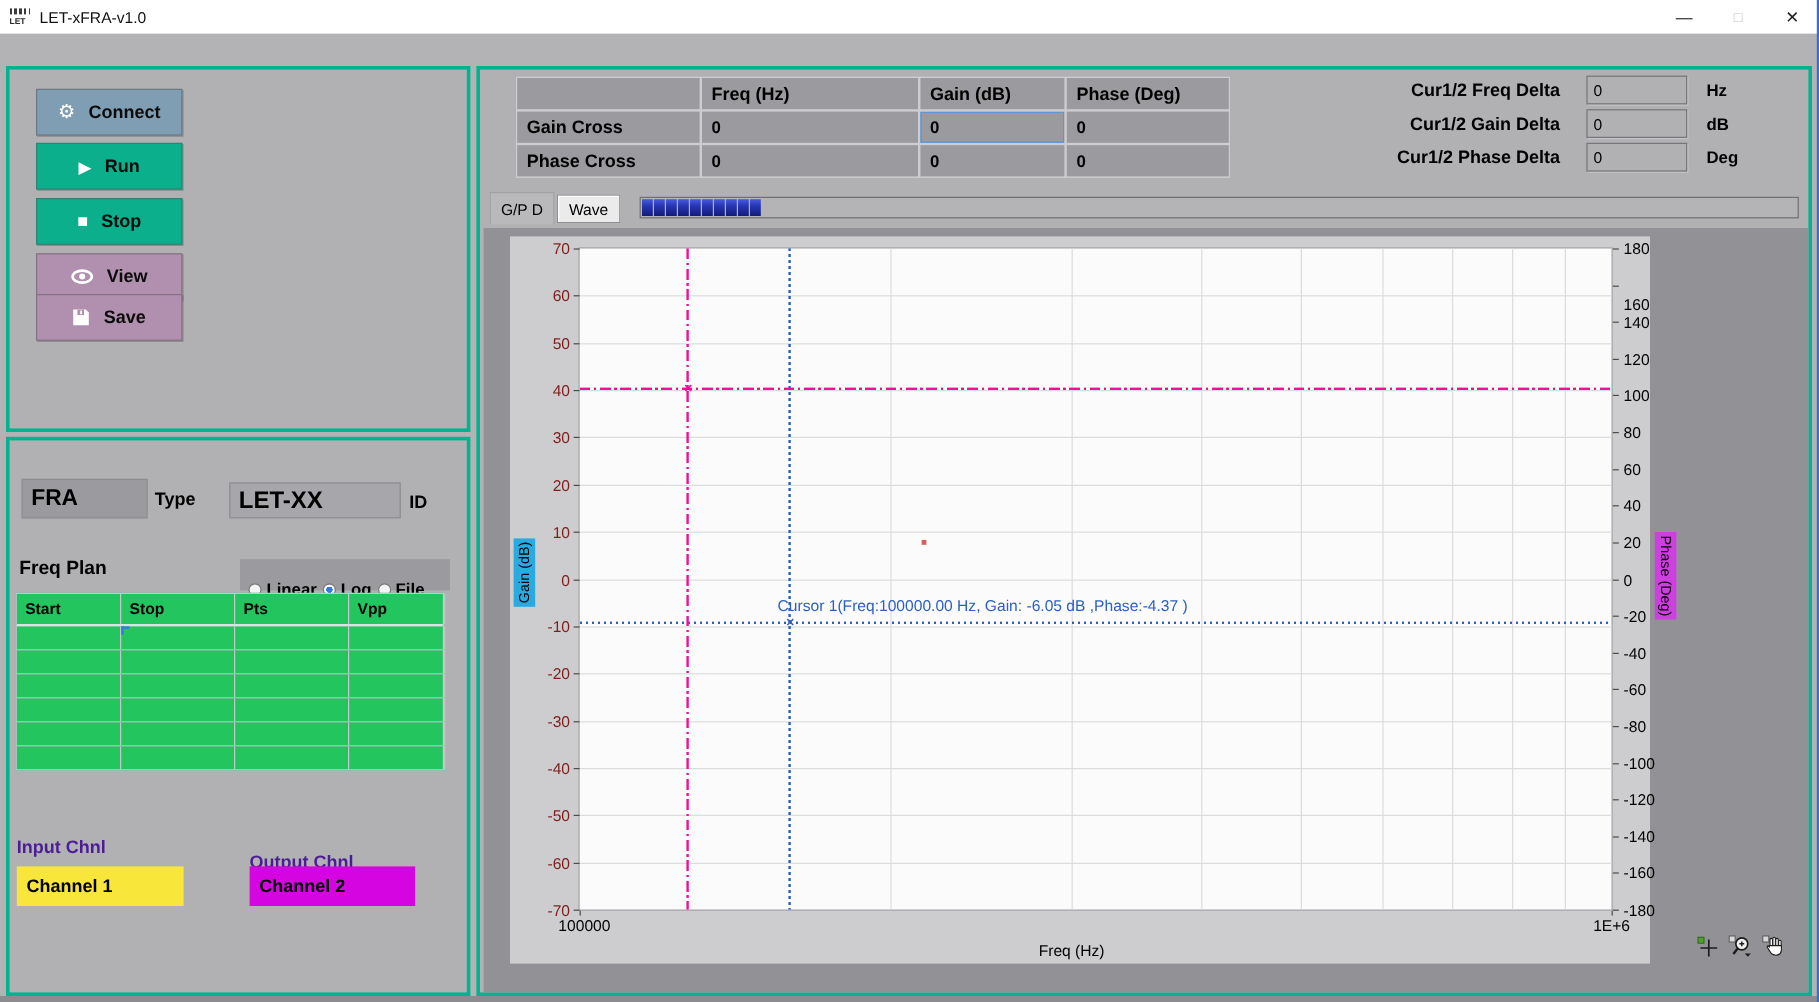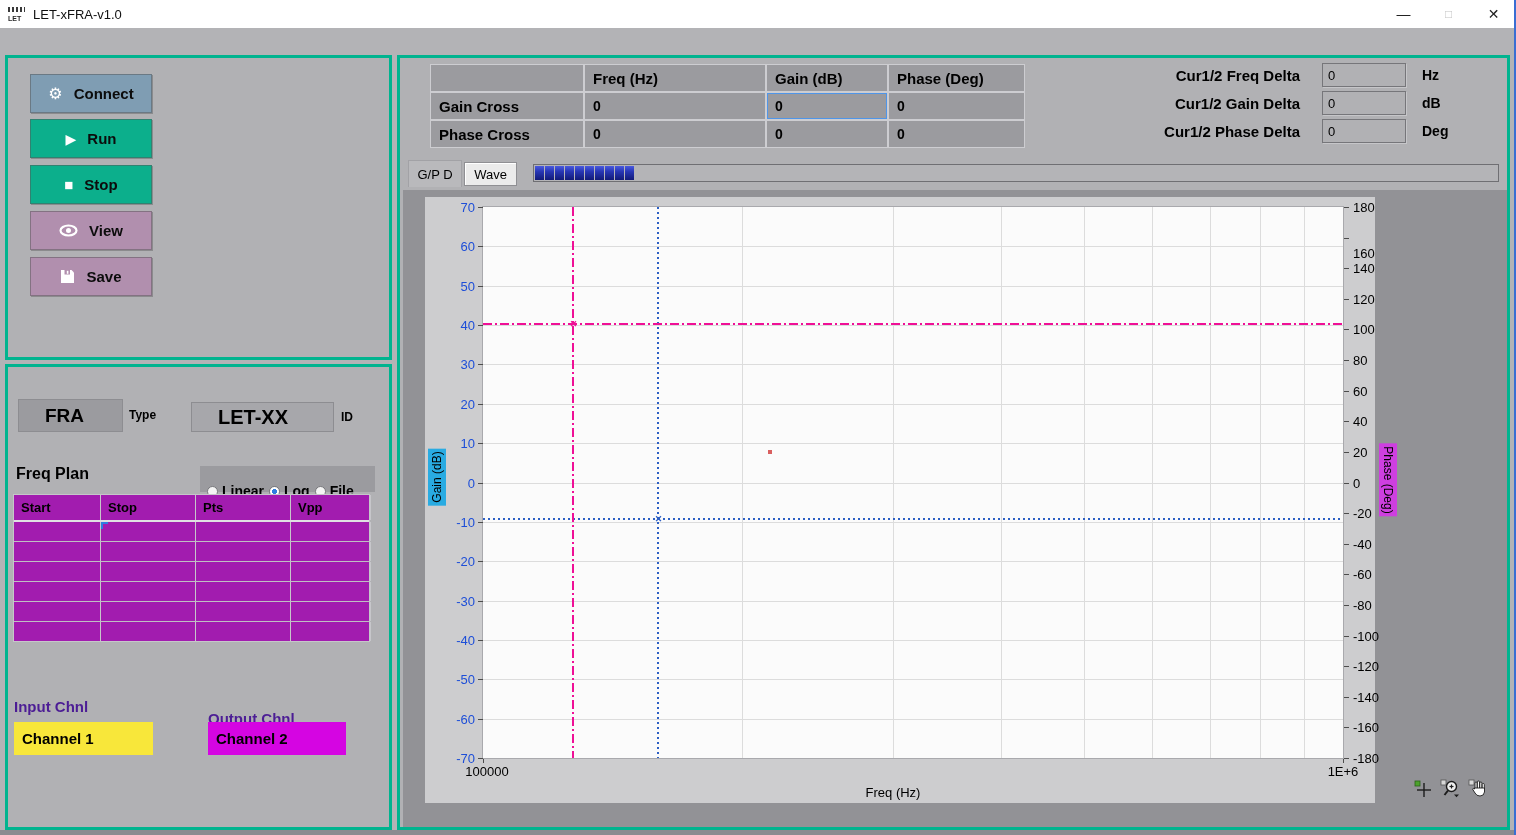--- a/index.html
+++ b/index.html
@@ -22,36 +22,36 @@
   .bottom-strip{position:absolute;left:0;top:778px;width:100%;height:5px;background:#8b8b90;}
   .panel{position:absolute;border:3px solid #00b48f;background:#b1b1b4;box-sizing:border-box;}
   #panel-controls{left:5px;top:3px;width:387px;height:305px;}
   #panel-config{left:5px;top:312px;width:387px;height:466px;}
   #panel-graph{left:397px;top:3px;width:1113px;height:775px;}
   
   .app-btn{position:absolute;left:22px;width:120px;height:37px;display:flex;align-items:center;justify-content:center;gap:11px;
     border:1px solid rgba(85,85,85,.5);box-shadow:1px 1px 0 rgba(70,70,70,.35);}
   .app-btn .lbl{font-size:15px;font-weight:bold;color:#0c0c0c;}
   .app-btn .ic{color:#fff;font-size:16px;line-height:1;display:flex;align-items:center;}
-  #btn-connect{top:16px}#btn-run{top:61px}#btn-stop{top:107px}#btn-view{top:153px}#btn-save{top:199px}
+  #btn-connect{top:16px}#btn-run{top:61px}#btn-stop{top:107px}#btn-view{top:153px}#btn-save{top:187px}
   
   .fieldbox{position:absolute;background:#9b9b9f;border:1px solid #8d8d91;color:#000;font-weight:bold;
-    display:flex;align-items:center;padding-left:26px;box-sizing:border-box;}
+    display:flex;align-items:center;padding-left:7px;box-sizing:border-box;}
   #type-box{left:10px;top:32px;width:105px;height:33px;font-size:19px;}
   #id-box{left:183px;top:35px;width:143px;height:30px;font-size:20px;background:#a7a7ab;}
-  .inline-lbl{position:absolute;font-size:12px;font-weight:bold;color:#000;}
+  .inline-lbl{position:absolute;font-size:15px;font-weight:bold;color:#000;}
   #type-lbl{left:121px;top:41px}#id-lbl{left:333px;top:43px}
   #freqplan-lbl{left:8px;top:98px;font-size:16px;}
   .radio-strip{position:absolute;left:192px;top:99px;width:175px;height:26px;background:#9b9b9f;
     display:flex;align-items:center;padding-left:7px;gap:5px;box-sizing:border-box;}
   .radio{display:flex;align-items:center;gap:4px;margin-top:24px;}
   .radio-dot{width:11px;height:11px;border-radius:50%;background:#f4f4f4;border:1px solid #77777b;box-sizing:border-box;}
   .radio-dot.on{background:radial-gradient(circle,#2f7de0 0 2.6px,#ffffff 2.7px);}
   .radio-lbl{font-size:14px;font-weight:bold;color:#000;}
-  .fp-table{position:absolute;left:5px;top:127px;width:357px;background:#a21caf;border:1px solid #c6c6ca;box-sizing:border-box;}
+  .fp-table{position:absolute;left:5px;top:127px;width:357px;background:#22c55e;border:1px solid #c6c6ca;box-sizing:border-box;}
   .fp-head{display:grid;grid-template-columns:87px 95px 95px 80px;height:25px;border-bottom:2px solid #e0e0e3;}
   .fp-head div{font-size:13px;font-weight:bold;color:#000;padding:5px 0 0 7px;border-right:1px solid #c6c6ca;box-sizing:border-box;}
   .fp-row{display:grid;grid-template-columns:87px 95px 95px 80px;height:19px;border-bottom:1px solid #bfbfc3;}
   .fp-row:last-child{border-bottom:none;}
   .fp-cell{border-right:1px solid #c6c6ca;box-sizing:border-box;position:relative;}
   .sel-corner{position:absolute;left:0;top:0;width:5px;height:5px;border-left:2px solid #2f7de0;border-top:2px solid #2f7de0;}
   .chnl-label{position:absolute;font-size:15px;font-weight:bold;color:#4c1d95;}
   #in-lbl{left:6px;top:331px}#out-lbl{left:200px;top:343px}
   .chnl-box{position:absolute;top:355px;height:33px;font-size:15px;font-weight:bold;color:#000;
     display:flex;align-items:center;padding-left:8px;box-sizing:border-box;}
@@ -73,21 +73,21 @@
   #tab-wave{left:64px;top:104px;width:53px;height:24px;background:#ebebeb;border:1px solid #8f8f93;box-shadow:inset 1px 1px 0 #fff;}
   .progress{position:absolute;left:133px;top:106px;width:966px;height:18px;background:#b4b4b7;border:1px solid #6f6f73;
     box-sizing:border-box;display:flex;align-items:stretch;padding:1px;gap:1px;}
   .pseg{width:9px;background:linear-gradient(180deg,#4a5ae0 0%,#2736b4 40%,#121a78 100%);}
   
   .chart-backdrop{position:absolute;left:3px;top:132px;width:1104px;height:637px;background:#929296;}
   #chart-widget{position:absolute;left:25px;top:139px;width:950px;height:606px;background:#cdcdcf;}
   #plot{position:absolute;left:58px;top:10px;width:860px;height:551px;background:#fbfbfb;outline:1px solid #a9a9ad;}
   .grid-h{position:absolute;left:0;width:860px;height:1px;background:#dcdcdc;}
   .grid-v{position:absolute;top:0;width:1px;height:551px;background:#dcdcdc;}
-  .ytick-lab-l{position:absolute;left:8px;width:42px;text-align:right;font-size:13px;color:#1d4ed8;height:15px;line-height:15px;}
+  .ytick-lab-l{position:absolute;left:8px;width:42px;text-align:right;font-size:13px;color:#7f1d1d;height:15px;line-height:15px;}
   .ytick-lab-r{position:absolute;left:928px;width:42px;text-align:left;font-size:13px;color:#000;height:15px;line-height:15px;}
   .tickmark{position:absolute;width:5px;height:1px;background:#4c4c4c;}
   .xtickmark{position:absolute;top:562px;width:1px;height:4px;background:#4c4c4c;}
   .xtick-lab{position:absolute;top:567px;width:70px;text-align:center;font-size:13px;color:#000;}
   .xlabel{position:absolute;left:408px;top:588px;width:120px;text-align:center;font-size:13px;color:#000;}
   .axis-title{position:absolute;font-size:12px;color:#000;padding:2px 3px;white-space:nowrap;}
   #gain-title{left:12px;top:280px;transform:translate(-50%,-50%) rotate(-90deg);}
   #phase-title{left:988px;top:422px;transform:translate(-50%,-50%) rotate(90deg);}
   .cursor-vline{position:absolute;top:0;height:551px;width:2px;}
   .cursor-hline{position:absolute;left:0;width:860px;height:2px;}
@@ -291,20 +291,21 @@
             <div class="grid-v" style="left: 410.324px;"></div>
             <div class="grid-v" style="left: 517.772px;"></div>
             <div class="grid-v" style="left: 601.114px;"></div>
             <div class="grid-v" style="left: 669.21px;"></div>
             <div class="grid-v" style="left: 726.784px;"></div>
             <div class="grid-v" style="left: 776.657px;"></div>
             <div class="grid-v" style="left: 820.649px;"></div>
             <div class="cursor-vline" style="left: 174.01px; background: repeating-linear-gradient(rgb(44, 95, 196) 0px, rgb(44, 95, 196) 2px, transparent 2px, transparent 5px);"></div>
             <div class="cursor-hline" style="top: 311.031px; background: repeating-linear-gradient(90deg, rgb(44, 95, 196) 0px, rgb(44, 95, 196) 2px, transparent 2px, transparent 5px);"></div>
             <div class="cursor-marker" style="left: 171.01px; top: 308.031px; color: rgb(44, 95, 196);">✕</div>
+            <div class="cursor-label" style="left: 165.01px; top: 290.031px; color: rgb(44, 95, 196);">Cursor 1(Freq:100000.00 Hz, Gain: -6.05 dB ,Phase:-4.37 )</div>
             <div class="cursor-vline" style="left: 89.042px; background: repeating-linear-gradient(rgb(239, 16, 150) 0px, rgb(239, 16, 150) 9px, transparent 9px, transparent 12px, rgb(239, 16, 150) 12px, rgb(239, 16, 150) 14px, transparent 14px, transparent 17px);"></div>
             <div class="cursor-hline" style="top: 115.977px; background: repeating-linear-gradient(90deg, rgb(239, 16, 150) 0px, rgb(239, 16, 150) 9px, transparent 9px, transparent 12px, rgb(239, 16, 150) 12px, rgb(239, 16, 150) 14px, transparent 14px, transparent 17px);"></div>
             <div class="cursor-marker" style="left: 86.042px; top: 112.977px; color: rgb(239, 16, 150);">✕</div>
             <div class="data-point" style="left: 284.982px; top: 242.975px; background: rgb(217, 95, 95);"></div>
           </div>
         <div class="axis-title" id="gain-title" style="background-color: rgb(41, 171, 226);">Gain (dB)</div>
         <div class="xlabel">Freq (Hz)</div>
       <div class="ytick-lab-l" style="top: 3px;">70</div>
           <div class="tickmark" style="left: 53px; top: 10px;"></div>
           <div class="ytick-lab-l" style="top: 42.3571px;">60</div>

